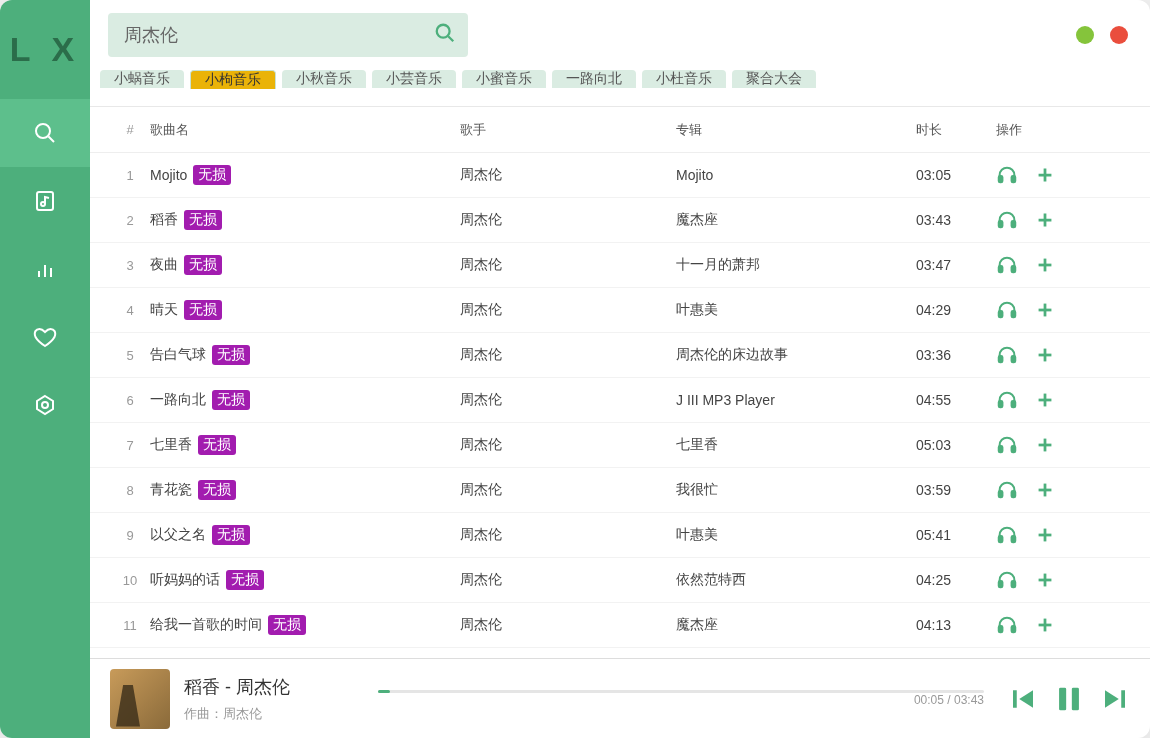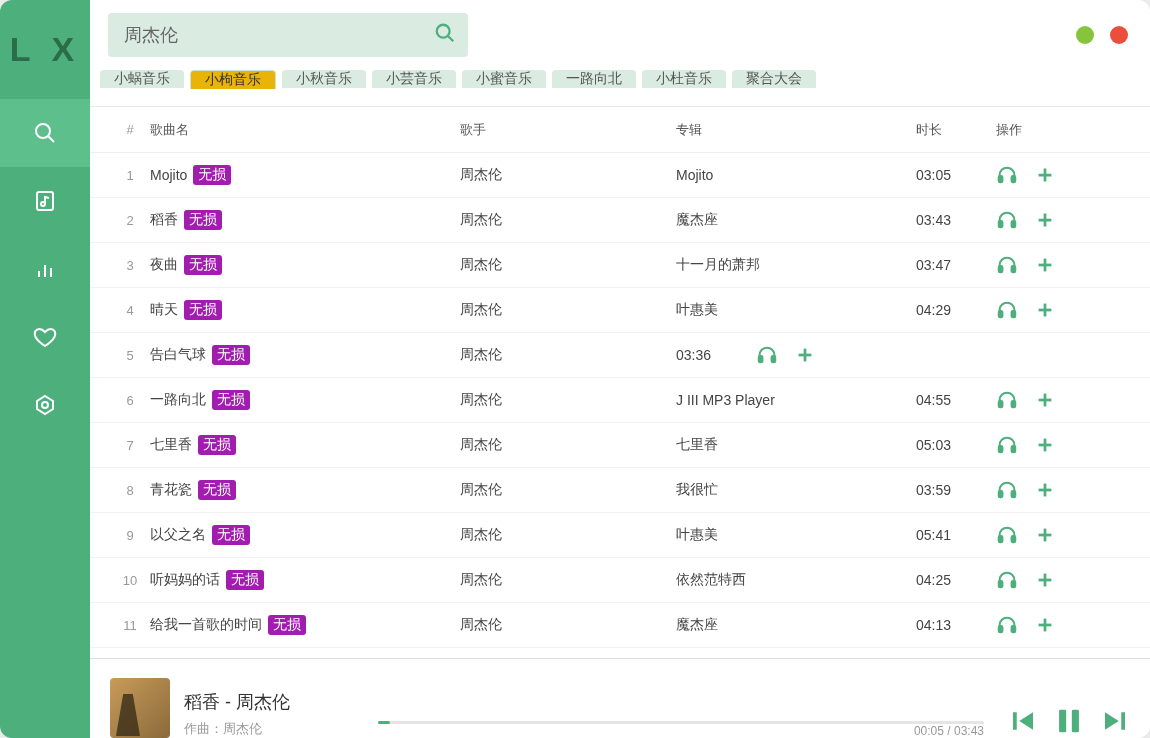--- a/index.html
+++ b/index.html
@@ -164,21 +164,21 @@
       color: #fff;
       padding: 1px 5px;
       border-radius: 3px;
     }
     .action-icon { color: #4daf7c; cursor: pointer; }
     .action-icon svg { width: 22px; height: 22px; display: block; }
     .player {
       height: 80px;
       border-top: 1px solid #ddd;
       display: flex;
-      align-items: flex-end;
+      align-items: center;
       padding: 0 20px;
       position: relative;
       gap: 14px;
     }
     .album-art {
       width: 60px;
       height: 60px;
       border-radius: 4px;
       background: linear-gradient(135deg,#c89b5a,#8a6a3a);
       position: relative;
@@ -401,20 +401,21 @@
               </span>
             </div>
           </div>
           <div class="table-row">
             <div class="col-idx">5</div>
             <div class="col-name">
               <span>告白气球</span> 
               <span class="badge">无损</span>
             </div>
             <div class="col-artist">周杰伦</div>
+            <div class="col-album">周杰伦的床边故事</div>
             <div class="col-duration">03:36</div>
             <div class="col-action">
               <span class="action-icon">
                 <svg viewBox="0 0 24 24" fill="none" stroke="currentColor" stroke-width="2.2">
                   <path d="M4 14v-2a8 8 0 0 1 16 0v2"></path>
                   <rect x="3" y="13" width="4" height="7" rx="1.5" fill="currentColor"></rect>
                   <rect x="17" y="13" width="4" height="7" rx="1.5" fill="currentColor"></rect>
                 </svg>
               </span>
               <span class="action-icon">

